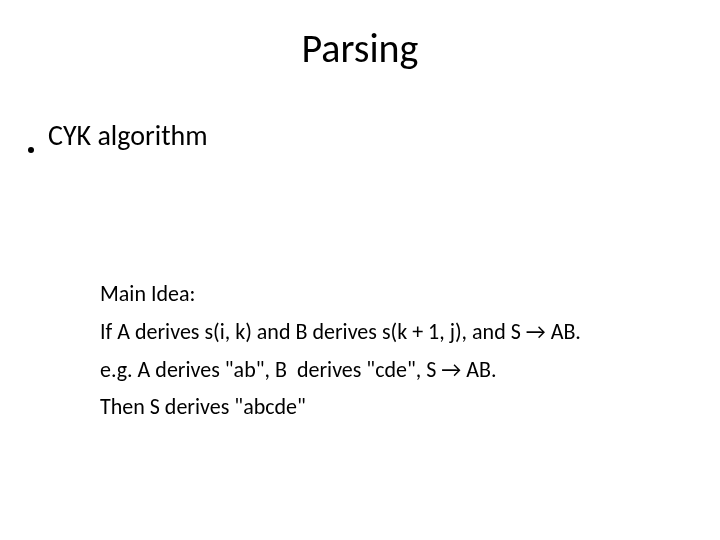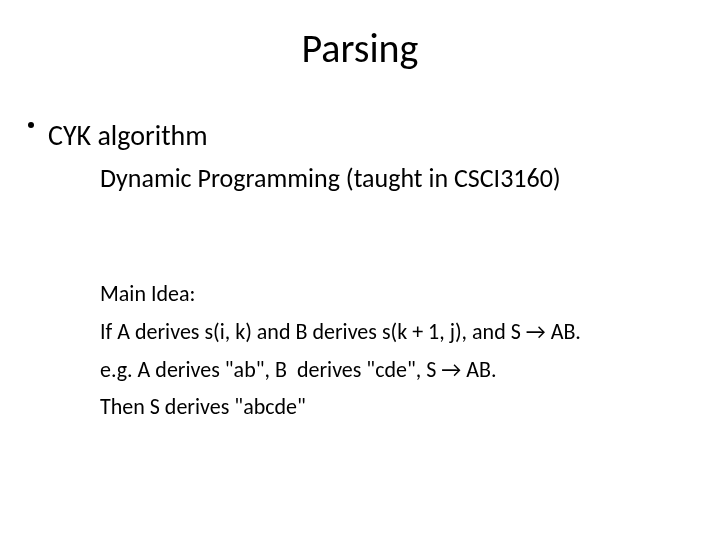--- a/index.html
+++ b/index.html
@@ -27,21 +27,21 @@
     text-align: center;
     font-size: 40px;
     font-weight: 400;
     letter-spacing: 0px;
   }
   .bullet-row {
     position: absolute;
     top: 118px;
     left: 28px;
     display: flex;
-    align-items: flex-start;
+    align-items: flex-end;
     font-size: 28px;
   }
   .bullet-dot {
     width: 6px;
     height: 6px;
     background: #000;
     border-radius: 50%;
     margin-right: 14px;
     margin-top: 4px;
   }
@@ -73,21 +73,20 @@
 
 <div class="slide">
 
   <div class="title">Parsing</div>
 
   <div class="bullet-row">
     <span class="bullet-dot"></span>
     <span>CYK algorithm</span>
   </div>
 
-  <div class="sub1 dp">Dynamic Programming (taught in CSCI3160)</div>
 
 
   <div class="block">
     <div>Main Idea:</div>
     <div>If A derives s(i, k) and B derives s(k + 1, j), and S → AB.</div>
     <div>e.g. A derives "ab", B  derives "cde", S → AB.</div>
     <div>Then S derives "abcde"</div>
   </div>
 
 </div>

